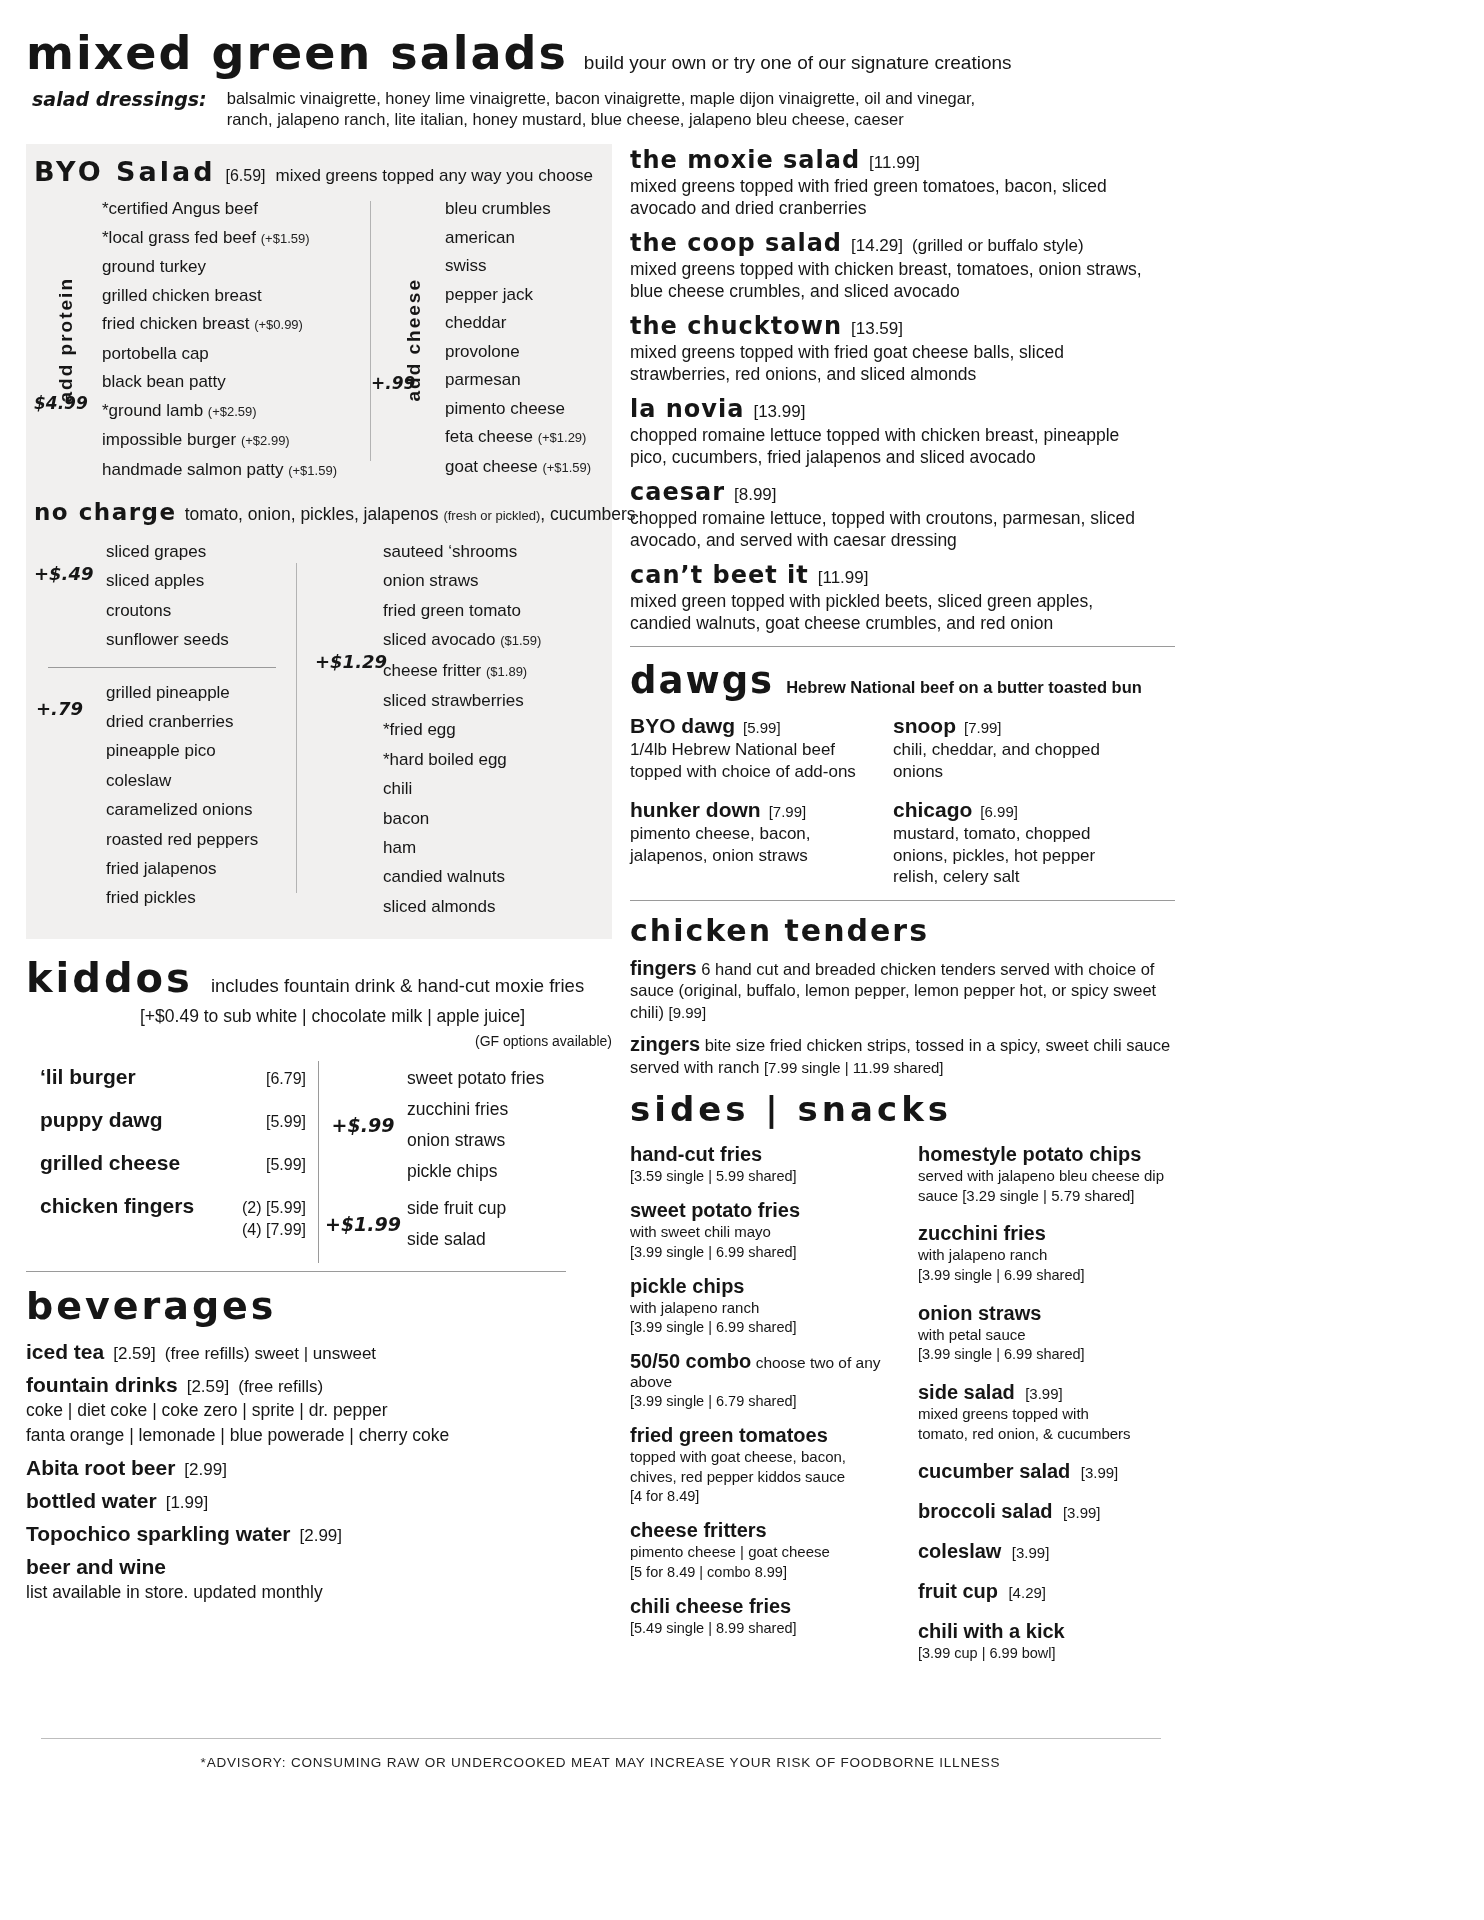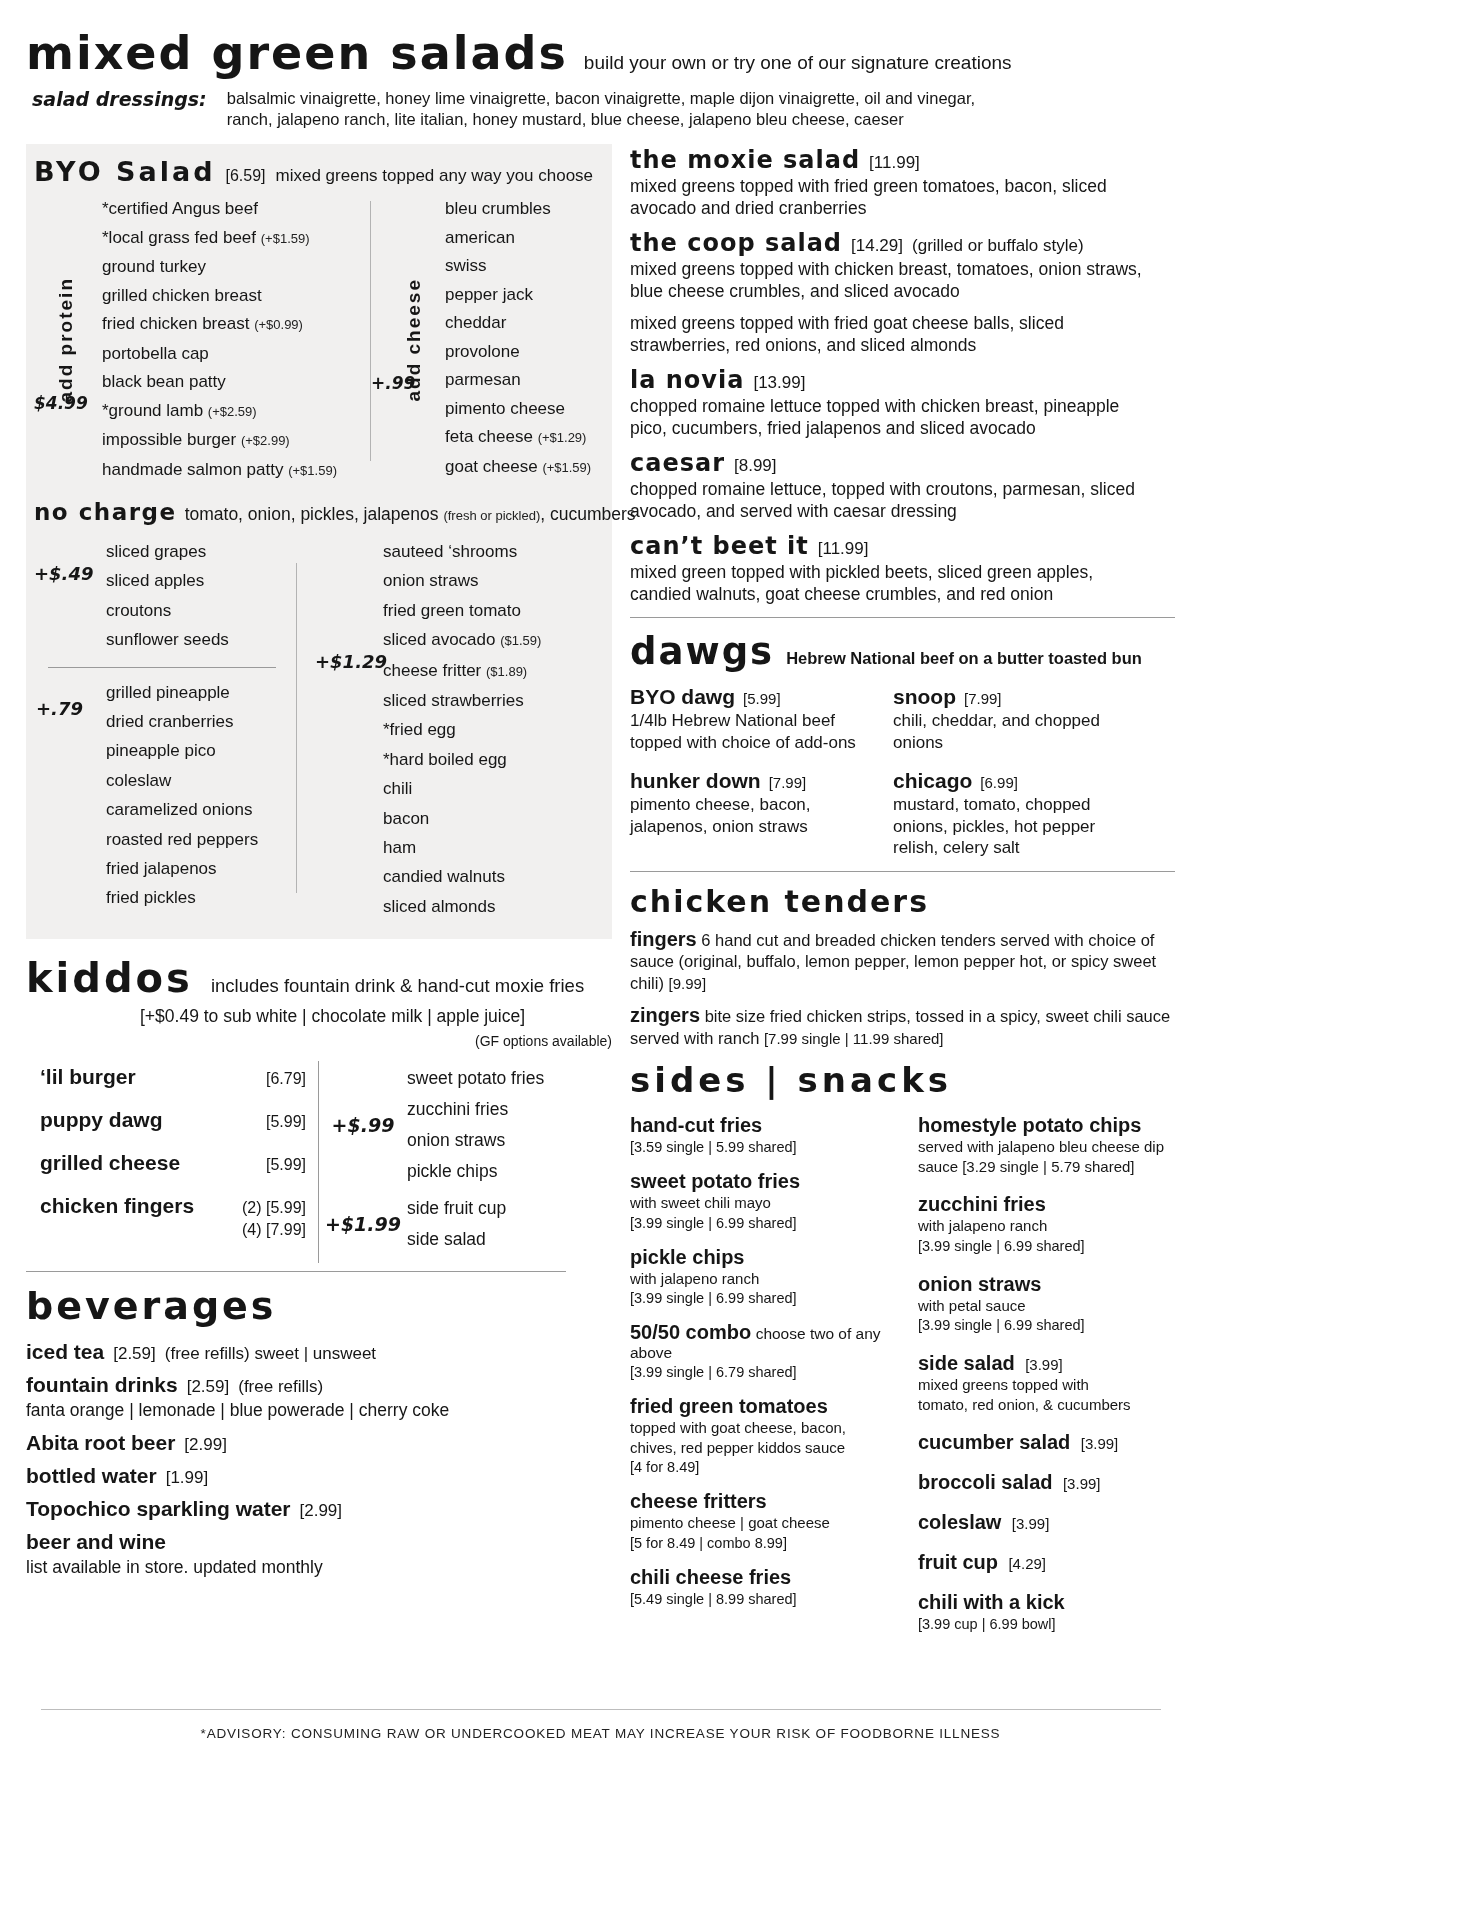--- a/index.html
+++ b/index.html
@@ -363,20 +363,21 @@
               </div>
 
             </div>
 
             <div class="bev-item">
               <div class="bev-head">
                 <span class="bev-name">fountain drinks</span>
                 <span class="bev-price">[2.59]</span>
                 <span class="bev-note">(free refills)</span>
               </div>
+              <div class="bev-line">coke | diet coke | coke zero | sprite | dr. pepper</div>
               <div class="bev-line">fanta orange | lemonade | blue powerade | cherry coke</div>
             </div>
 
             <div class="bev-item">
               <div class="bev-head">
                 <span class="bev-name">Abita root beer</span>
                 <span class="bev-price">[2.99]</span>
 
               </div>
 
@@ -428,20 +429,25 @@
           <article class="sig-item">
             <div class="sig-head">
               <span class="sig-name marker">the coop salad</span>
               <span class="sig-price">[14.29]</span>
               <span class="sig-note">(grilled or buffalo style)</span>
             </div>
             <p class="sig-desc">mixed greens topped with chicken breast, tomatoes, onion straws, blue cheese crumbles, and sliced avocado</p>
           </article>
 
           <article class="sig-item">
+            <div class="sig-head">
+              <span class="sig-name marker">the chucktown</span>
+              <span class="sig-price">[13.59]</span>
+
+            </div>
             <p class="sig-desc">mixed greens topped with fried goat cheese balls, sliced strawberries, red onions, and sliced almonds</p>
           </article>
 
           <article class="sig-item">
             <div class="sig-head">
               <span class="sig-name marker">la novia</span>
               <span class="sig-price">[13.99]</span>
 
             </div>
             <p class="sig-desc">chopped romaine lettuce topped with chicken breast, pineapple pico, cucumbers, fried jalapenos and sliced avocado</p>

